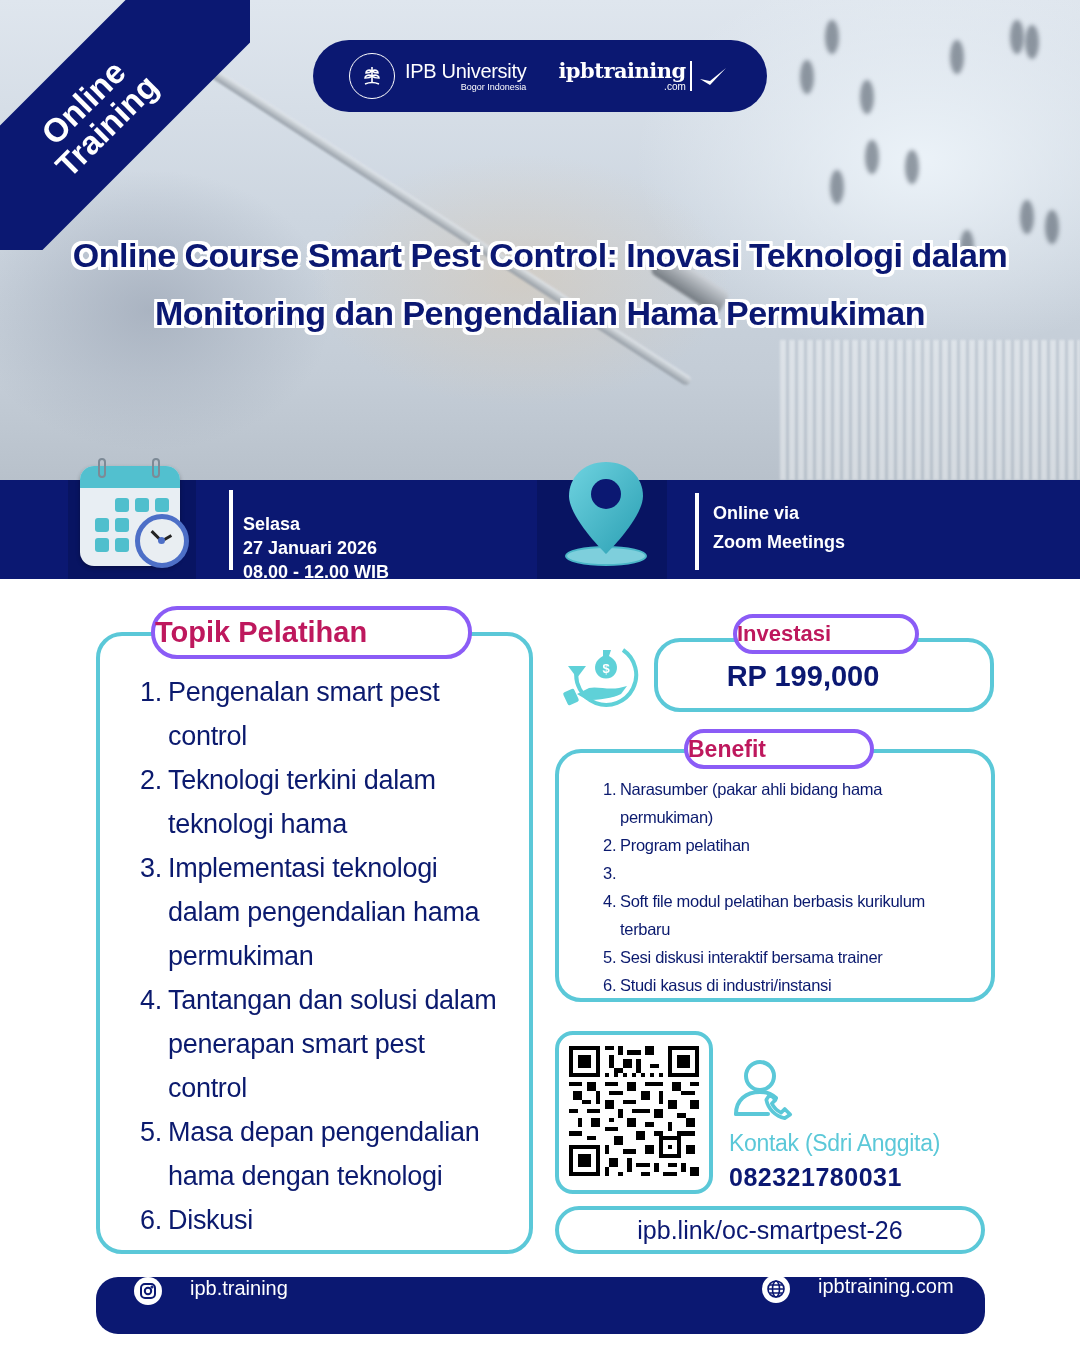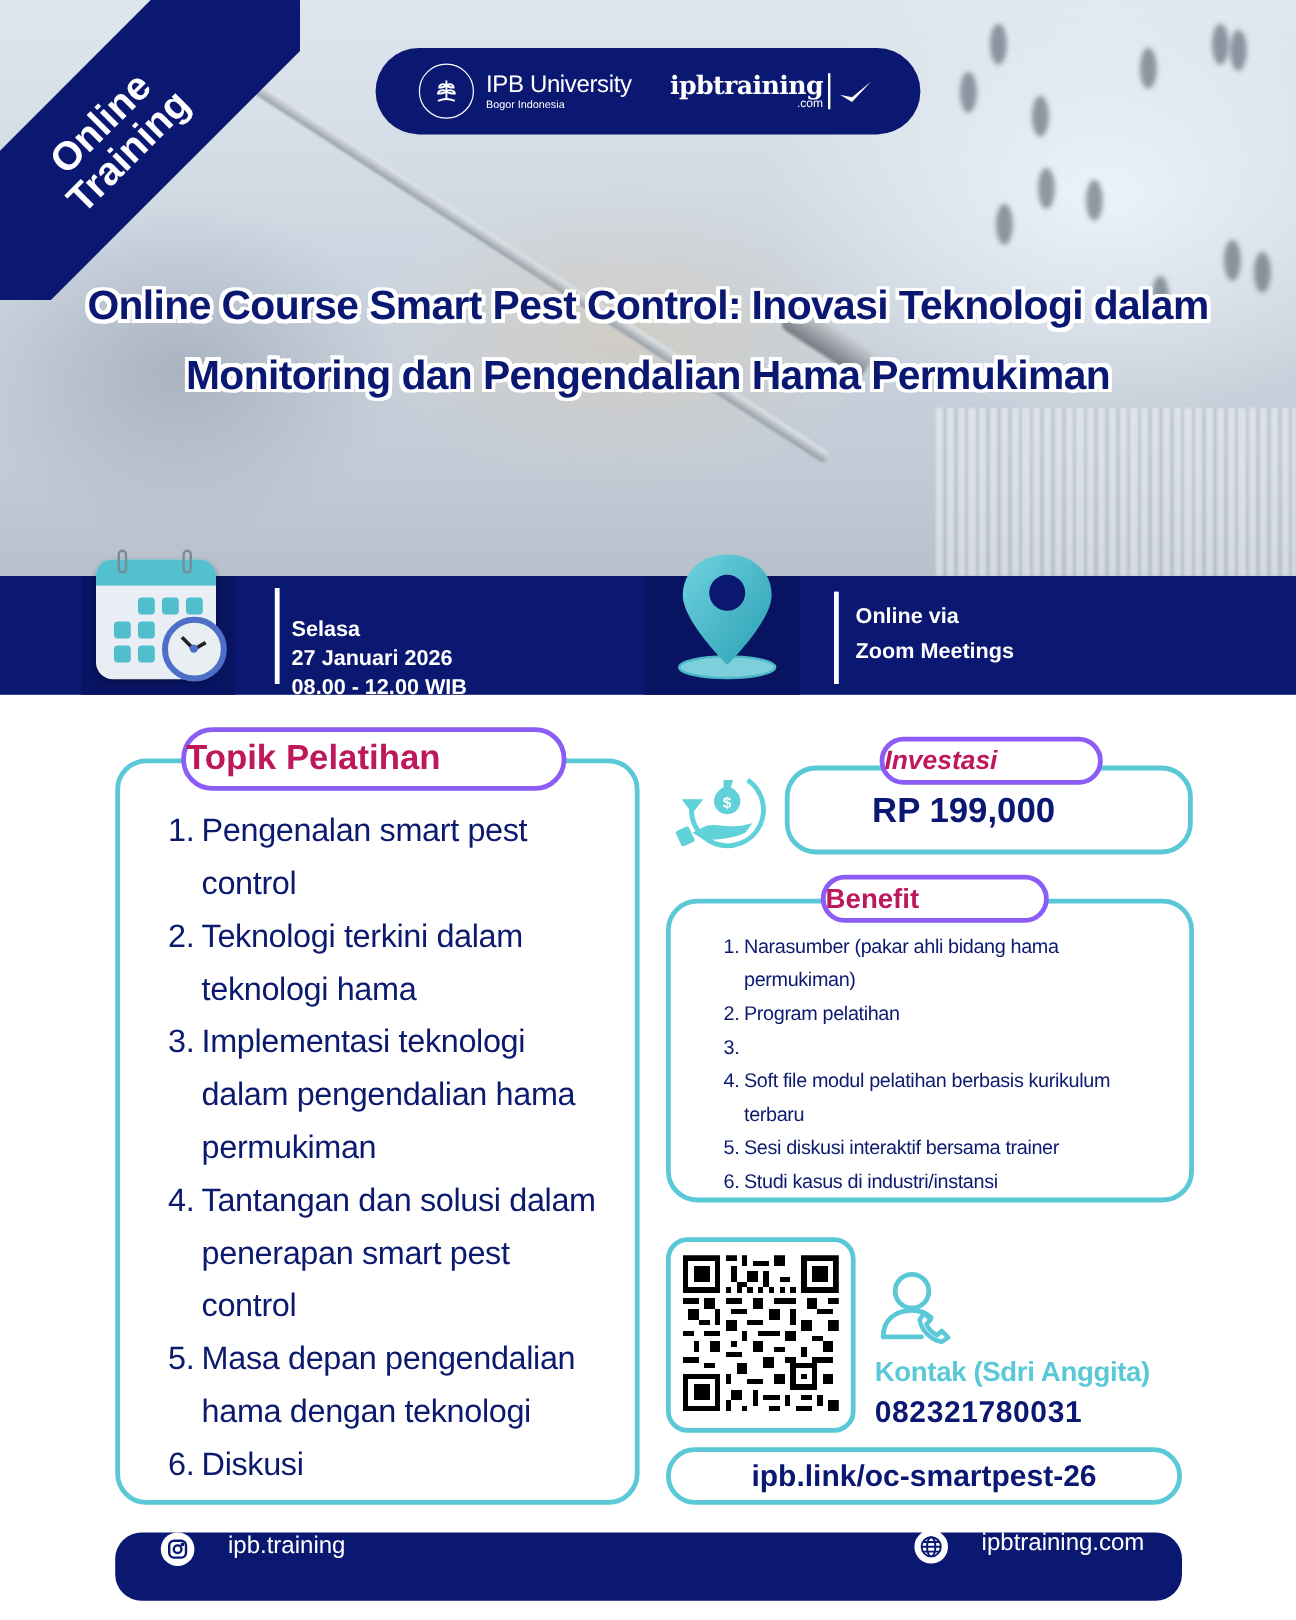--- a/index.html
+++ b/index.html
@@ -52,21 +52,21 @@
     position: absolute; left: 313px; top: 40px; width: 454px; height: 72px;
     background: #0b1872; border-radius: 36px;
     display: flex; align-items: center; padding-left: 36px; gap: 10px;
   }
   .seal {
     width: 46px; height: 46px; border-radius: 50%; border: 1.5px solid #fff;
     display: flex; align-items: center; justify-content: center; color: #fff;
   }
   .ipb-text { display: flex; flex-direction: column; color: #fff; margin-right: 22px; }
   .ipb-text .big { font-size: 20px; letter-spacing: -.3px; line-height: 22px; }
-  .ipb-text .small { font-size: 9px; text-align: left; line-height: 10px; }
+  .ipb-text .small { font-size: 9px; text-align: right; line-height: 10px; }
   .ipbt { display: flex; align-items: center; color: #fff; }
   .ipbt .word { display: flex; flex-direction: column; align-items: flex-end; }
   .ipbt .w1 { font-family: "DejaVu Serif", serif; font-weight: 700; font-size: 21px; line-height: 22px; letter-spacing: -.5px; }
   .ipbt .w2 { font-size: 10px; line-height: 10px; }
   .ipbt .bar { width: 2px; height: 30px; background: #fff; margin: 0 6px 0 4px; }
 
   
   .title {
     position: absolute; left: 60px; top: 226px; width: 960px;
     text-align: center; font-weight: 700; font-size: 34px; line-height: 58px;
@@ -116,43 +116,43 @@
   .topik-card { left: 96px; top: 632px; width: 437px; height: 622px; }
   .topik-tag { left: 151px; top: 606px; width: 321px; height: 53px; font-size: 29px; line-height: 45px; }
   .topik-list { position: absolute; left: 140px; top: 670px; width: 370px; list-style: none; }
   .topik-list li {
     display: flex; font-size: 27px; line-height: 44px; color: #0b1a6e; letter-spacing: -.3px;
   }
   .topik-list .num { width: 28px; flex-shrink: 0; }
 
   .money-icon { position: absolute; left: 555px; top: 628px; width: 85px; height: 85px; }
   .invest-card { left: 654px; top: 638px; width: 340px; height: 74px; }
-  .invest-tag { left: 733px; top: 614px; width: 186px; height: 40px; font-size: 22px; line-height: 32px; font-style: italic; }
+  .invest-tag { left: 733px; top: 614px; width: 186px; height: 40px; font-size: 22px; line-height: 32px; }
   .invest-value {
     position: absolute; left: 654px; top: 660px; width: 200px; text-align: center;
     font-weight: 700; font-size: 29px; color: #0b1872; left: 703px;
   }
 
   .benefit-card { left: 555px; top: 749px; width: 440px; height: 253px; }
   .benefit-tag { left: 684px; top: 729px; width: 190px; height: 40px; font-size: 23px; line-height: 32px; }
   .benefit-list { position: absolute; left: 603px; top: 775px; width: 370px; list-style: none; }
   .benefit-list li { display: flex; font-size: 16.5px; line-height: 28px; color: #0b1a6e; letter-spacing: -.3px; }
   .benefit-list .num { width: 17px; flex-shrink: 0; }
 
   .qr-card { left: 555px; top: 1031px; width: 158px; height: 163px; border-radius: 18px; }
   .qr { position: absolute; left: 569px; top: 1046px; width: 130px; height: 130px; }
 
   .contact-icon { position: absolute; left: 732px; top: 1056px; width: 70px; height: 72px; }
-  .contact-label { position: absolute; left: 729px; top: 1130px; font-weight: 700; font-size: 23px; color: #5bc8d8; letter-spacing: -.3px; }
+  .contact-label { position: absolute; left: 729px; top: 1130px; font-weight: 400; font-size: 23px; color: #5bc8d8; letter-spacing: -.3px; }
   .contact-phone { position: absolute; left: 729px; top: 1163px; font-weight: 700; font-size: 25px; color: #0b1872; letter-spacing: .5px; }
 
   .link-card {
     left: 555px; top: 1206px; width: 430px; height: 48px; border-radius: 24px;
     display: flex; align-items: center; justify-content: center;
-    font-weight: 700; font-size: 25px; color: #0b1872;
+    font-weight: 400; font-size: 25px; color: #0b1872;
   }
 
   
   .footer {
     position: absolute; left: 96px; top: 1277px; width: 889px; height: 57px;
     background: #0b1872; border-radius: 22px; color: #fff;
   }
   .f-item { position: absolute; top: 0; height: 57px; display: flex; align-items: flex-start; gap: 28px; font-size: 20px; }
   .f-icon {
     width: 28px; height: 28px; border-radius: 50%; background: #fff;

